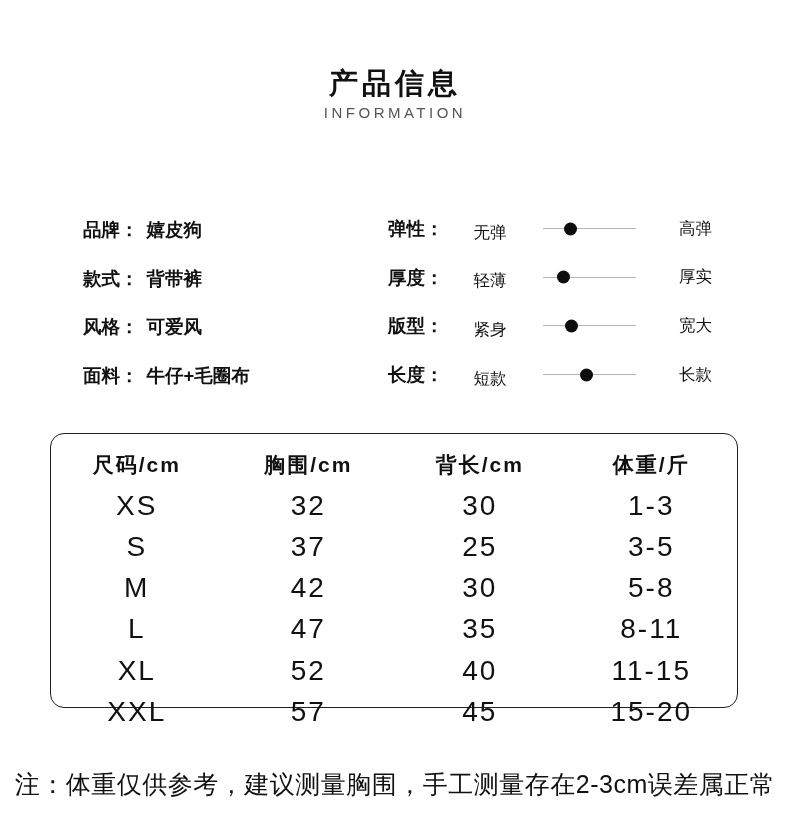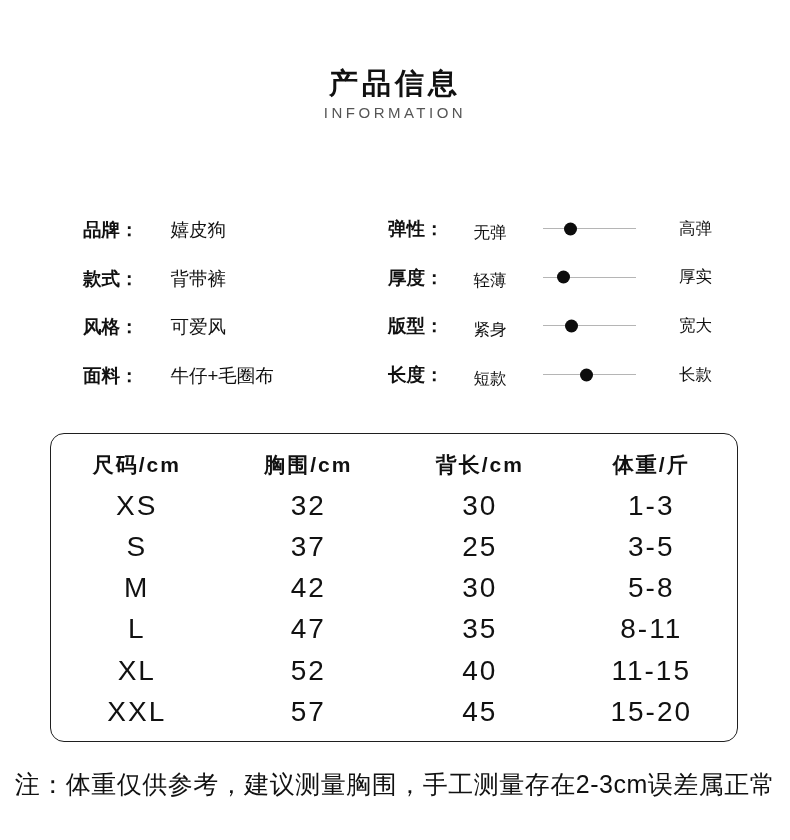--- a/index.html
+++ b/index.html
@@ -8,32 +8,32 @@
     font-family:"Liberation Sans","DejaVu Sans",sans-serif; color:var(--text,#111111);
   }
   
   .hdr { position:absolute; top:64px; left:0; width:100%; text-align:center; }
   .title { margin:0; font-size:29px; font-weight:700; letter-spacing:4px; color:var(--text,#111111); }
   .subtitle { font-size:15px; font-weight:400; letter-spacing:3.5px; color:var(--subtitle,#555555); }
   
   .attrs { position:absolute; left:83px; top:215px; }
   .attr-row { display:flex; align-items:flex-end; height:27px; margin-bottom:21.7px; font-size:18.5px; white-space:nowrap; }
   .attr-label { font-weight:600; }
-  .attr-value { margin-left:32px; font-weight:400; }
+  .attr-value { margin-left:8px; font-weight:700; }
   
   .sliders { position:absolute; left:388px; top:215px; width:324px; }
   .slider-row { display:flex; align-items:center; height:27px; margin-bottom:21.7px; white-space:nowrap;gap:23px; }
   .s-label { font-size:18.5px; font-weight:600; flex:none; }
   .s-min { font-size:16.5px; margin:8px 13px 0 7px; flex:none; }
   .s-track { flex:1; position:relative; height:1px; background:var(--track,#b5b5b5); }
   .s-dot { position:absolute; top:50%; transform:translateY(-50%); width:13px; height:13px; border-radius:50%; background:var(--dot,#0d0d0d); }
   .s-max { font-size:16.5px; margin-left:20px; flex:none; }
   
   .size-table {
-    position:absolute; left:50px; top:433px; width:688px; height:309px; box-sizing:border-box;
+    position:absolute; left:50px; top:433px; width:688px; height:275px; box-sizing:border-box;
     border:1.5px solid var(--border,#1f1f1f); border-radius:14px; padding-top:10px; background:#ffffff;
   }
   .t-row { display:grid; grid-template-columns:repeat(4,1fr); height:41.2px; align-items:center; text-align:center; font-size:28px; font-weight:400; letter-spacing:2px; }
   .t-head { font-size:21px; font-weight:600; }
   
   .note { position:absolute; top:768px; left:0; width:100%; text-align:center; font-size:25px; letter-spacing:0.5px; color:var(--text,#111111); }
 </style>
 </head>
 <body>
 

